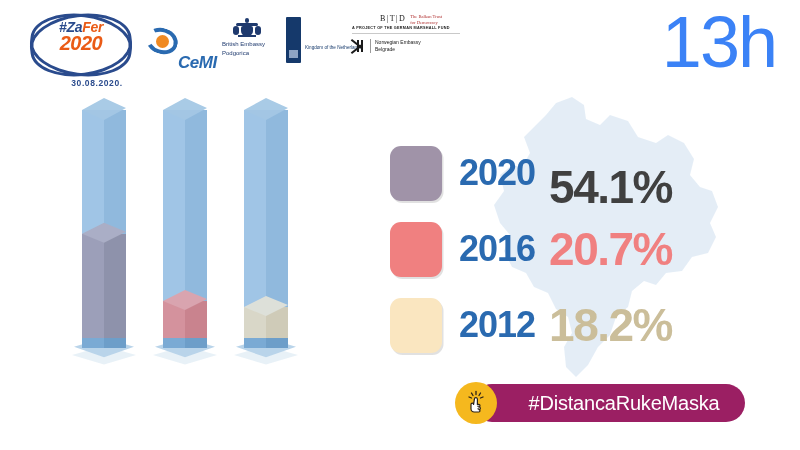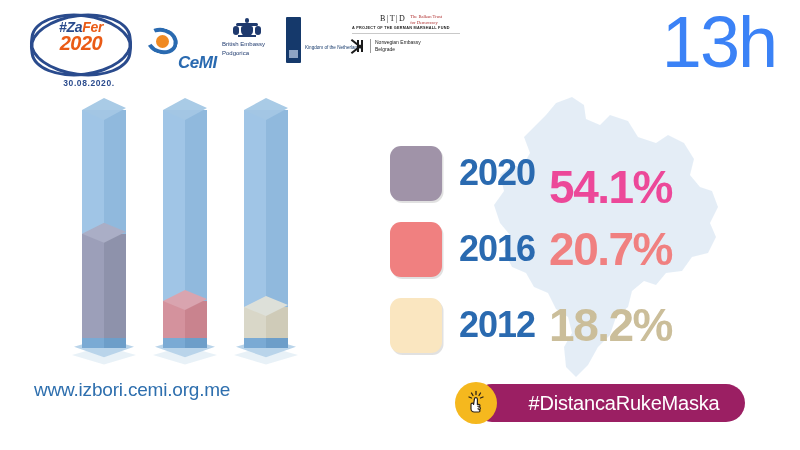--- a/index.html
+++ b/index.html
@@ -21,21 +21,21 @@
     border:3px solid #2a4b8d; border-radius:50%/46%;
     transform:rotate(-7deg);
   }
   .zafer-ring.r2 { transform:rotate(7deg); }
   .zafer-text { position:absolute; left:0; top:6px; width:106px; text-align:center; line-height:1.02; }
   .zf-1 { font-size:14px; font-weight:bold; font-style:italic; letter-spacing:-0.3px; }
   .zf-1 .b { color:#2a4b8d; }
   .zf-1 .o { color:#ea5b16; }
   .zf-2 { font-size:14px; font-weight:bold; font-style:italic; color:#2a4b8d; letter-spacing:-0.3px;}
   .zf-3 { font-size:20px; font-weight:bold; font-style:italic; color:#ea5b16; letter-spacing:-0.5px; line-height:0.95;}
-  .zafer-date { position:absolute; left:8px; top:64px; width:106px; text-align:center;
+  .zafer-date { position:absolute; left:16px; top:64px; width:106px; text-align:center;
     font-size:8.5px; font-weight:bold; color:#2a4b8d; letter-spacing:0.6px; }
 
   
   .cemi { position:absolute; left:146px; top:26px; width:66px; height:34px; }
   .cemi-eye { position:absolute; left:0; top:2px; width:32px; height:26px; }
   .cemi-eye .lens {
     position:absolute; left:0; top:0; width:32px; height:26px;
     border:4px solid #2a6ab0; border-radius:50%;
     border-left-color:transparent;
     transform:rotate(18deg);
@@ -279,39 +279,38 @@
           <div class="fl" style="background:#f7e3bd;"></div>
           <div class="fr" style="background:#e8d2a6;"></div>
           <div class="ftop" style="background:#fdf0d6;"></div>
         </div>
         <div class="glass"></div>
       </div>
     </div>
   </div>
 
   <div class="urls">
-    <div class="url-2">www.izbori.cemi.org.me</div>
   </div>
 
   <div class="right-panel">
 
     <svg class="map" viewBox="0 0 280 290">
       <path fill="#cfe0f0" d="M96 8 L112 2 L124 10 L126 24 L140 30 L150 20 L168 26 L178 42
         L196 48 L208 40 L224 48 L234 64 L230 80 L240 92 L252 96 L258 112 L250 128
         L256 142 L248 158 L232 162 L222 176 L206 178 L196 190 L184 186 L172 196
         L168 212 L156 222 L150 240 L138 252 L128 270 L116 282 L106 272 L104 252
         L112 238 L108 222 L96 214 L88 198 L74 192 L66 178 L52 172 L44 156 L50 140
         L40 128 L34 110 L44 96 L40 80 L52 70 L62 72 L70 58 L64 42 L76 30 L86 20 Z"></path>
     </svg>
 
     <div class="legend">
       <div class="legend-row">
         <div class="swatch" style="background:#a093a8;"></div>
         <div class="year">2020</div>
-        <div class="pct" style="color:#ec4899;margin-top:27px;">54.1%</div>
+        <div class="pct" style="color:#404040;margin-top:27px;">54.1%</div>
       </div>
       <div class="legend-row">
         <div class="swatch" style="background:#f08080;"></div>
         <div class="year">2016</div>
         <div class="pct" style="color:#f08080;">20.7%</div>
       </div>
       <div class="legend-row">
         <div class="swatch" style="background:#fae6c0;"></div>
         <div class="year">2012</div>
         <div class="pct" style="color:#cbbe9a;">18.2%</div>

